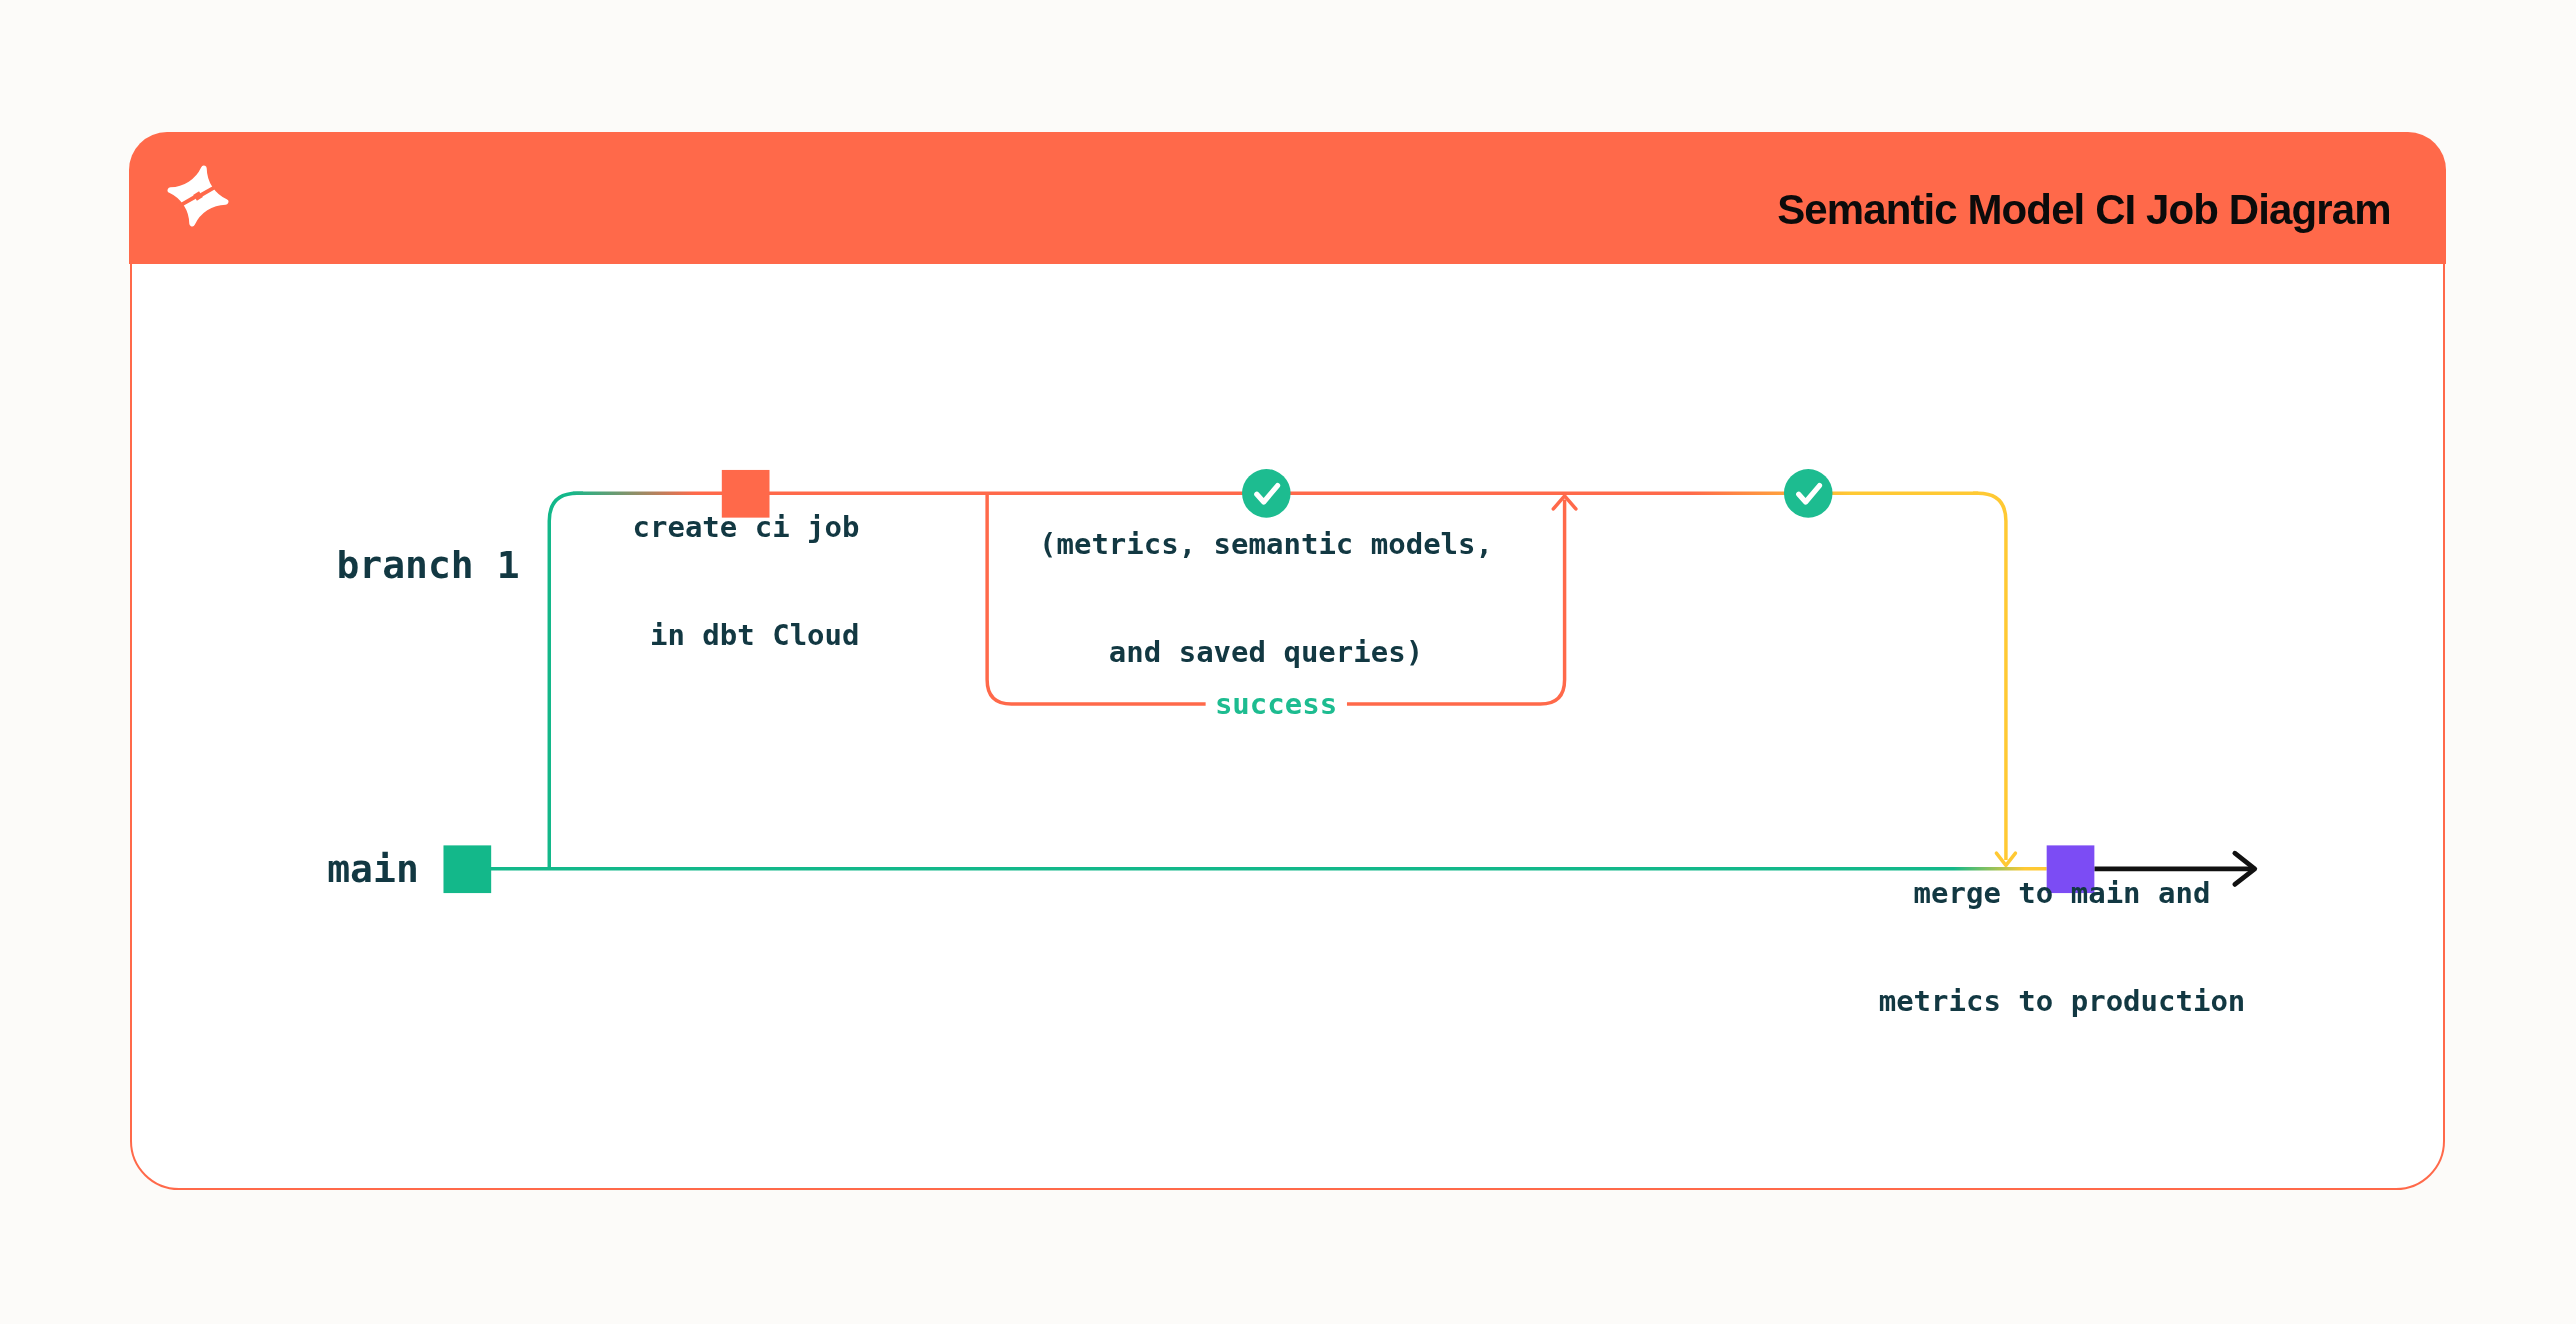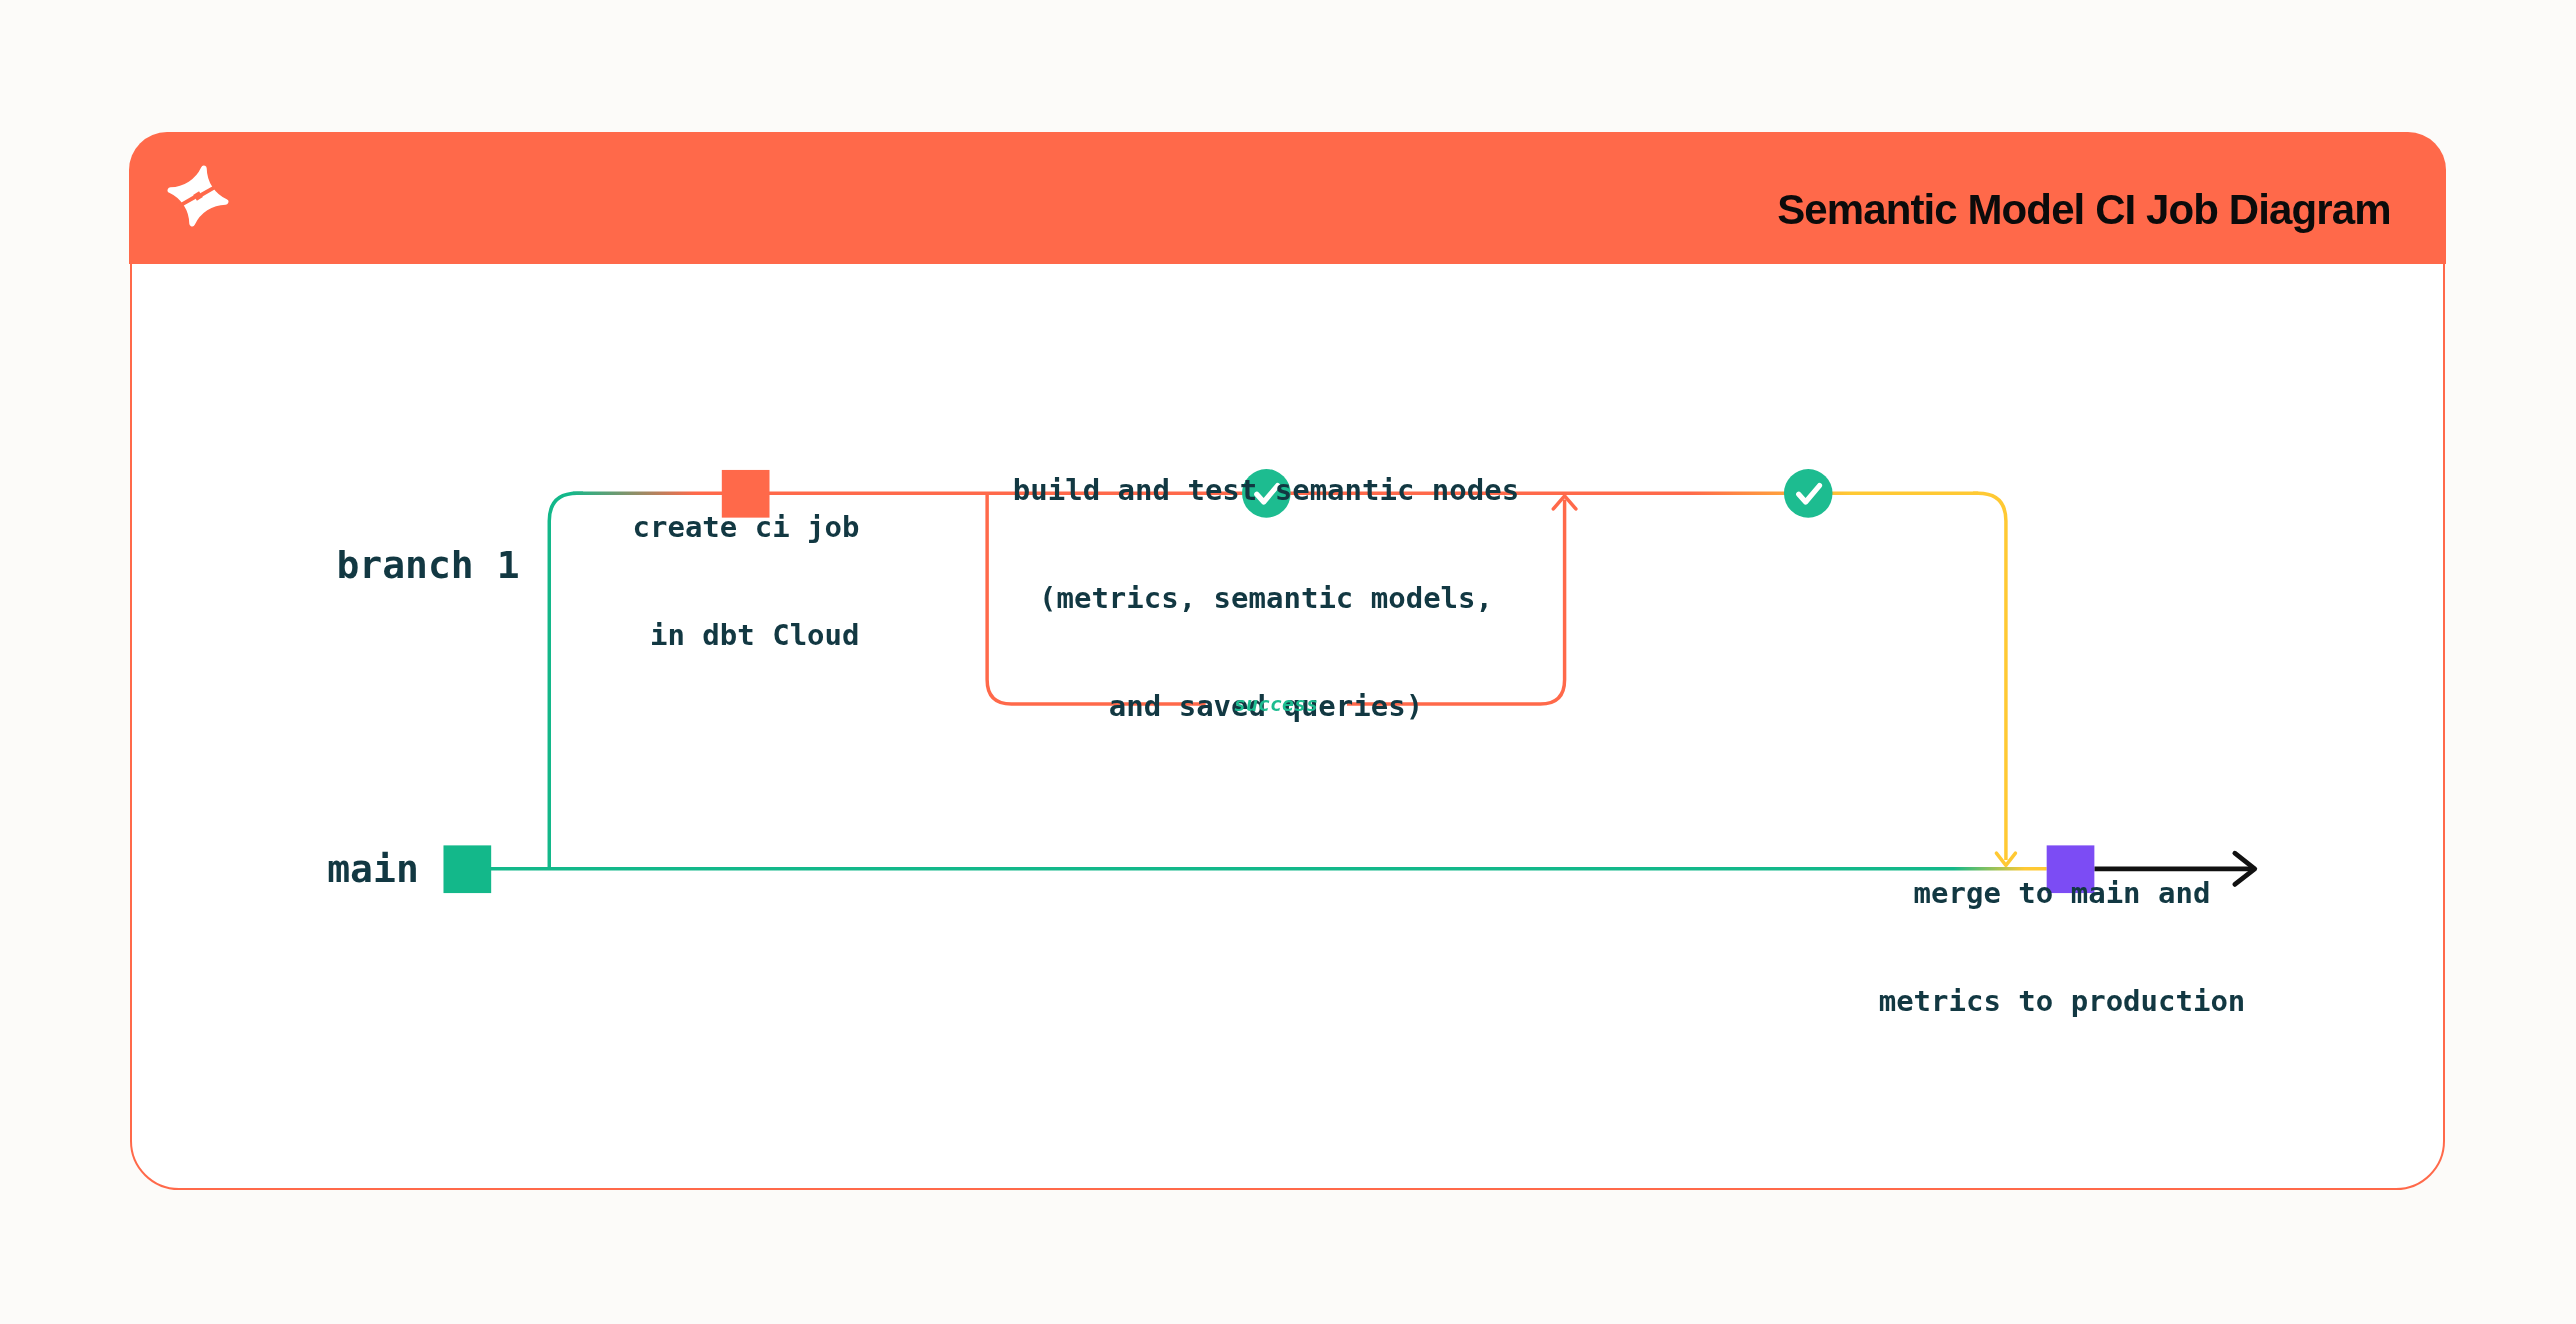--- a/index.html
+++ b/index.html
@@ -33,22 +33,22 @@
 
   
   .diagram-svg{position:absolute;left:0;top:0;width:2576px;height:1324px;}
   .lbl{
     position:absolute;transform:translate(-50%,-50%);
     color:var(--ink);font-weight:bold;white-space:pre;text-align:center;
   }
   .branch-label{font-size:38px;}
   .node-text{font-size:29px;line-height:36px;}
   .success-label{
-    font-size:20px;font-weight:bold;color:var(--green-bright);
-    position:absolute;transform:translate(-50%,-50%);white-space:nowrap;font-style:italic;
+    font-size:29px;font-weight:bold;color:var(--green-bright);
+    position:absolute;transform:translate(-50%,-50%);white-space:nowrap;
   }
 
   
   .ln{fill:none;stroke-width:4px;}
   .ln-green{stroke:var(--green);}
   .ln-coral{stroke:var(--coral);}
   .ln-yellow{stroke:var(--yellow);}
   .ln-black{stroke:var(--arrow-black);stroke-width:5.5px;}
   .chev{fill:none;stroke-linecap:round;stroke-linejoin:round;}
   .sq{stroke:none;}
@@ -126,21 +126,20 @@
   <div class="lbl branch-label" style="left:428px;top:565px;">branch 1</div>
 
   <div class="lbl branch-label" style="left:373px;top:869px;">main</div>
 
   <div class="lbl node-text" style="left:746px;top:581px;text-align:right;">
     <div>create ci job</div>
     <div>in dbt Cloud</div>
   </div>
 
   <div class="lbl node-text" style="left:1266px;top:598px;">
-    <div>build and test semantic nodes</div>
     <div>(metrics, semantic models,</div>
     <div>and saved queries)</div>
   </div>
 
   <div class="success-label" style="left:1276px;top:704px;">success</div>
 
 
   <div class="lbl node-text" style="left:2062px;top:947px;">
     <div>merge to main and</div>
     <div>metrics to production</div>

